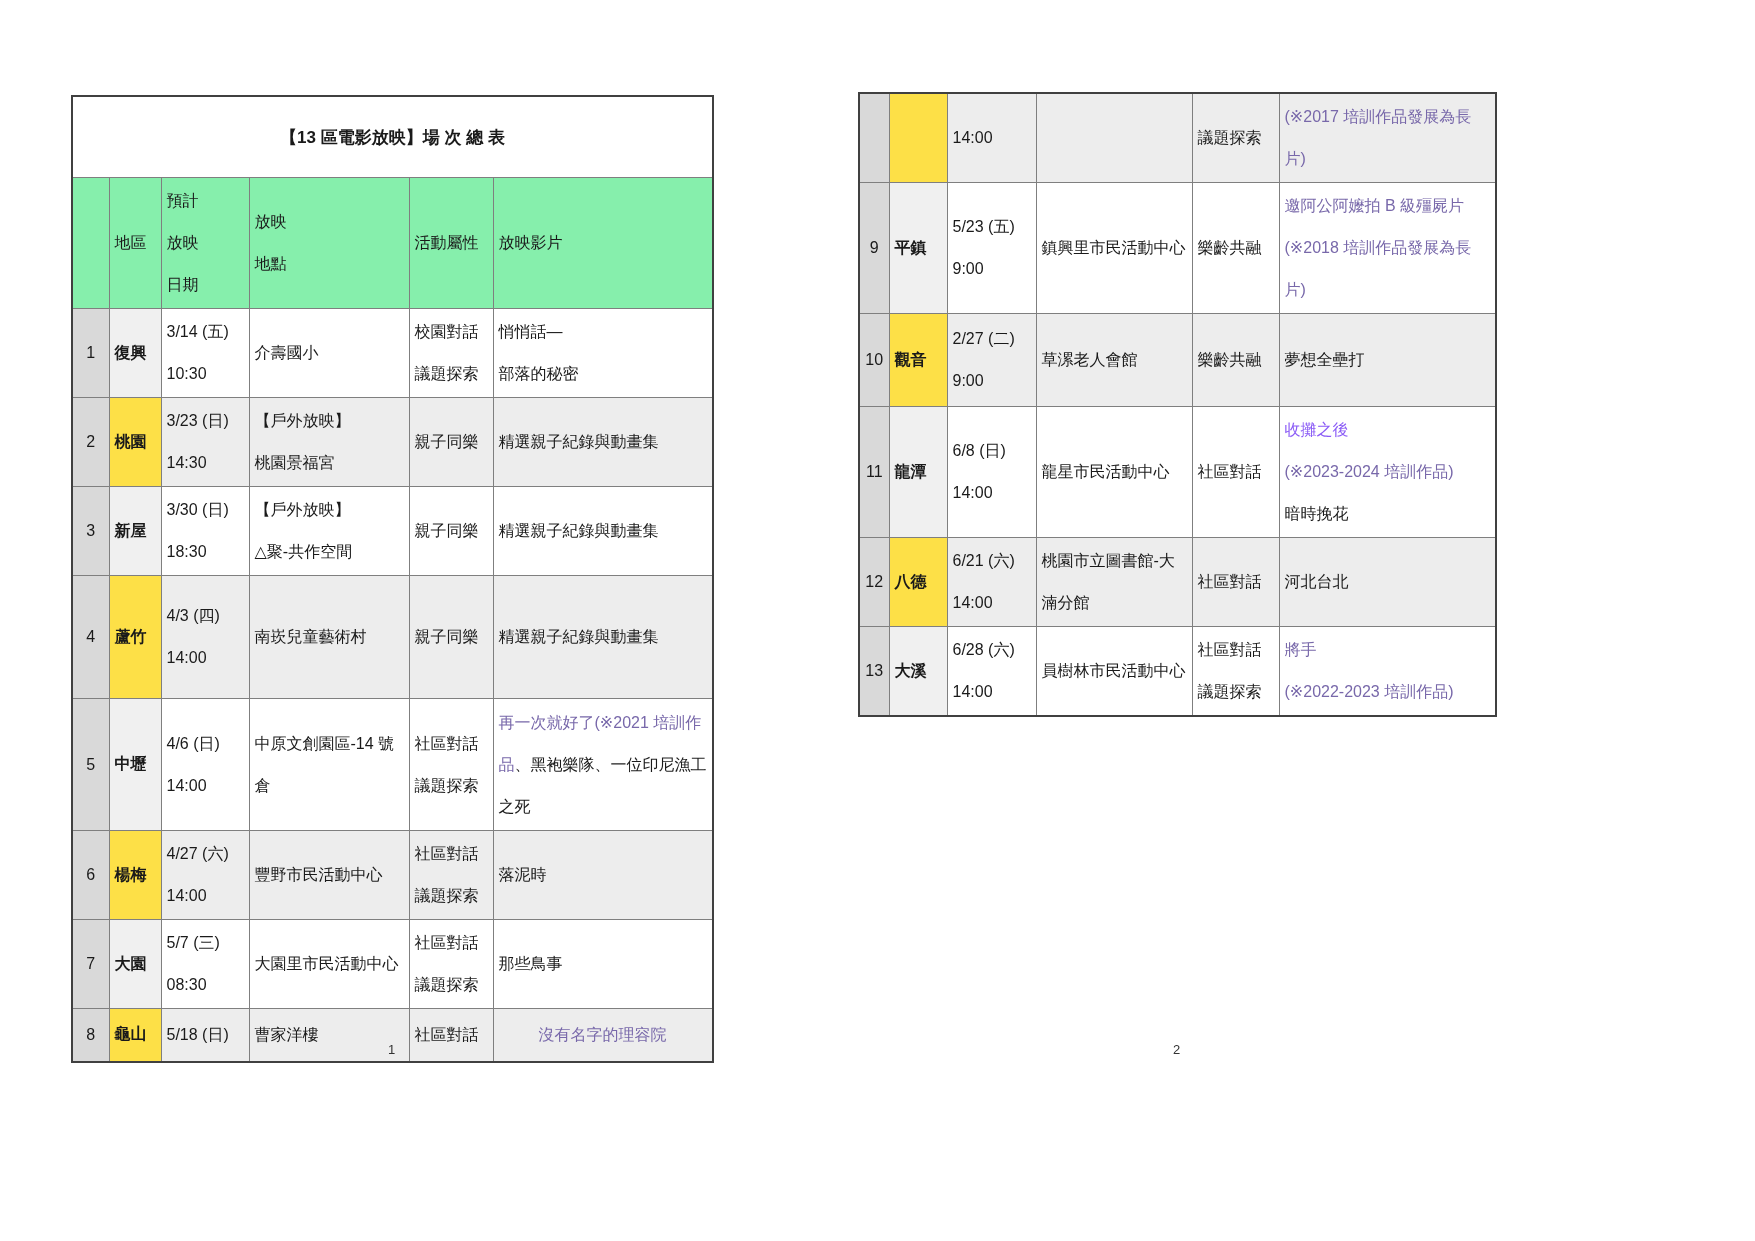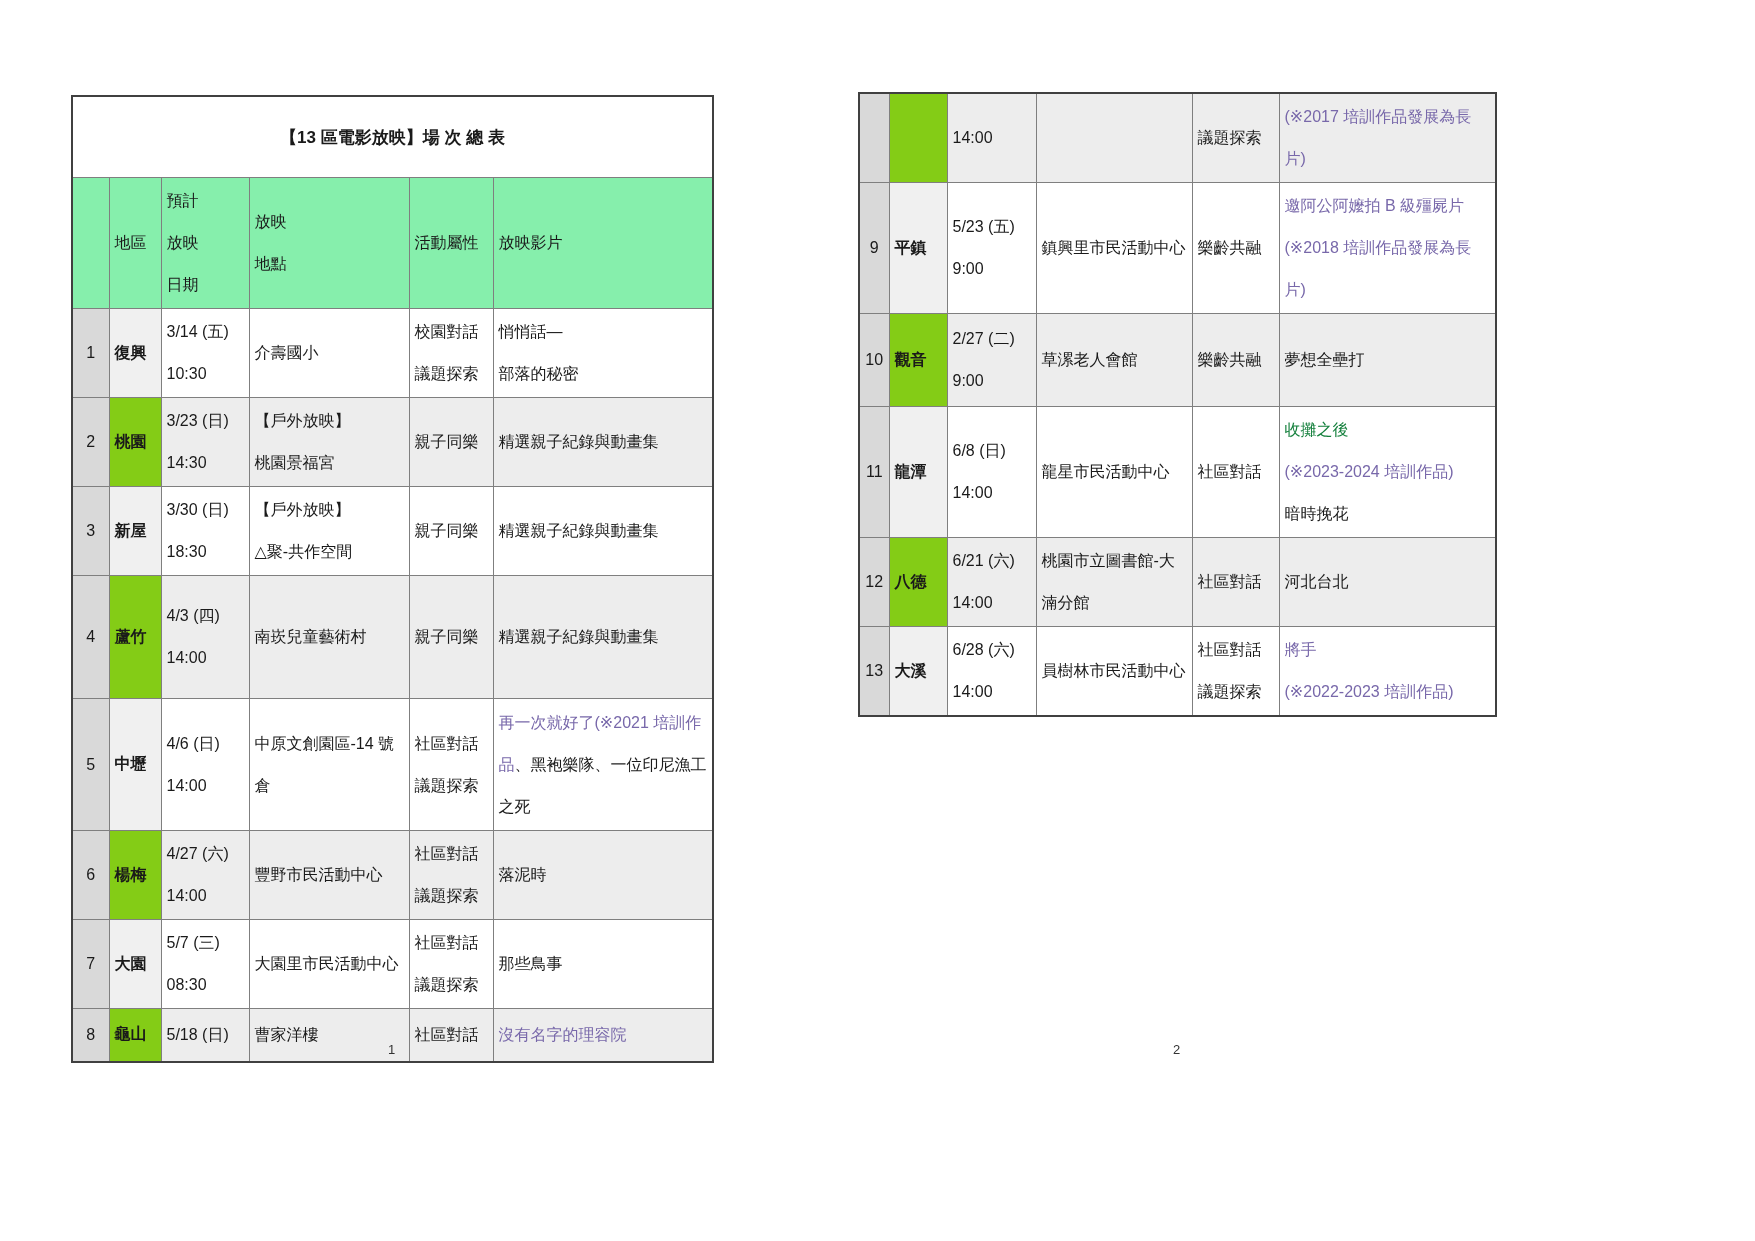--- a/index.html
+++ b/index.html
@@ -23,21 +23,21 @@
   }
   tr.title-row td{
     background:#ffffff;font-weight:bold;text-align:center;
     font-size:17px;height:50px;padding:15px;word-break:normal;
   }
   tr.header-row td{background:#86efac;height:112px}
   td.c-num{background:#d9d9d9;text-align:center;padding:2px 1px}
   td.c-district{background:#f0f0f0;font-weight:bold;padding:2px 3px}
   tr.stripe td{background:#ededed}
   tr.stripe td.c-num{background:#d9d9d9}
-  tr.stripe td.c-district{background:#84cc16}
+  tr.stripe td.c-district{background:#fde047}
   .line{line-height:42px;min-height:42px}
   .pagenum{position:absolute;text-align:center;font-size:13px;color:#333333}
 </style>
 </head>
 <body>
 
 <div class="page" id="page1" style="left:71px;top:95px;width:641px">
   <table class="sched">
     <colgroup>
       <col style="width:37px">
@@ -200,21 +200,21 @@
           <td>
             <div class="line">5/18 (日)</div>
           </td>
           <td>
             <div class="line">曹家洋樓</div>
           </td>
           <td>
             <div class="line">社區對話</div>
           </td>
           <td>
-            <div class="line"><span style="color: rgb(120, 104, 170);">沒有名字的理容院</span></div>
+            <div class="line"><span style="color: rgb(120, 104, 170); margin-left: 40px;">沒有名字的理容院</span></div>
           </td>
         </tr>
       </tbody>
   </table>
 </div>
 
 <div class="page" id="page2" style="left:858px;top:92px;width:637px">
   <table class="sched">
     <colgroup>
       <col style="width:30px">
@@ -281,21 +281,21 @@
             <div class="line">6/8 (日)</div>
             <div class="line">14:00</div>
           </td>
           <td>
             <div class="line">龍星市民活動中心</div>
           </td>
           <td>
             <div class="line">社區對話</div>
           </td>
           <td>
-            <div class="line"><span style="color: #15803d;">收攤之後</span></div>
+            <div class="line"><span style="color: #8b5cf6;">收攤之後</span></div>
             <div class="line"><span style="color: rgb(120, 104, 170);">(※2023-2024 培訓作品)</span></div>
             <div class="line"><span>暗時挽花</span></div>
           </td>
         </tr>
         <tr class="stripe" style="height: 88px;">
           <td class="c-num">12</td>
           <td class="c-district">八德</td>
           <td>
             <div class="line">6/21 (六)</div>
             <div class="line">14:00</div>

